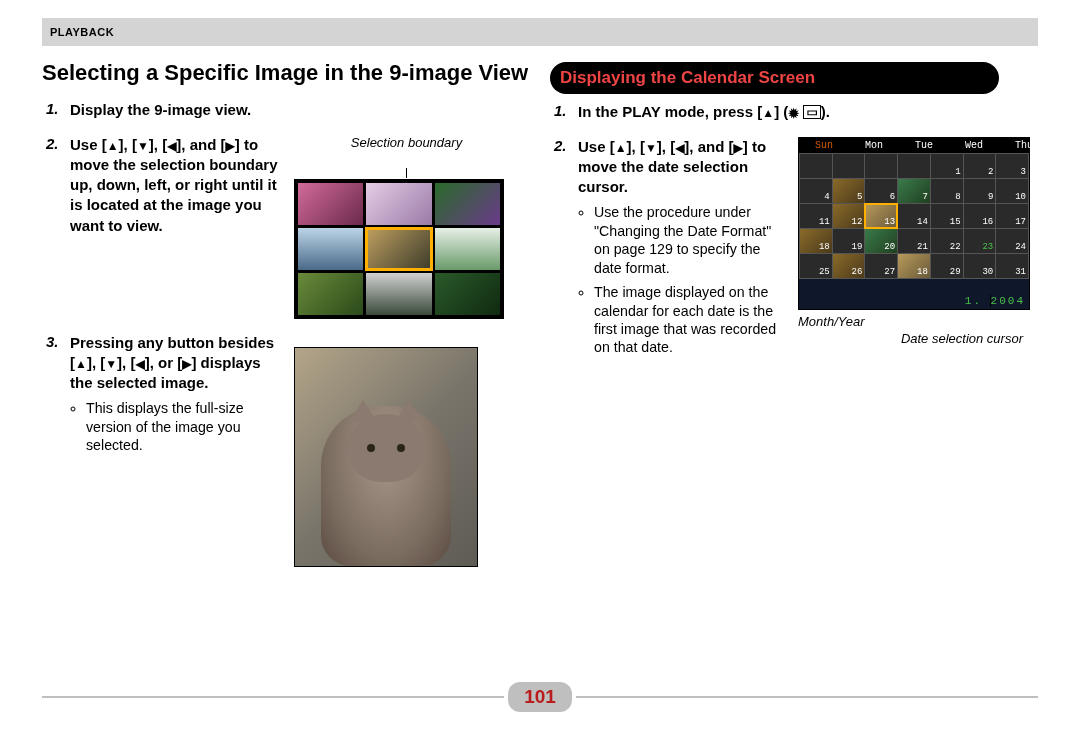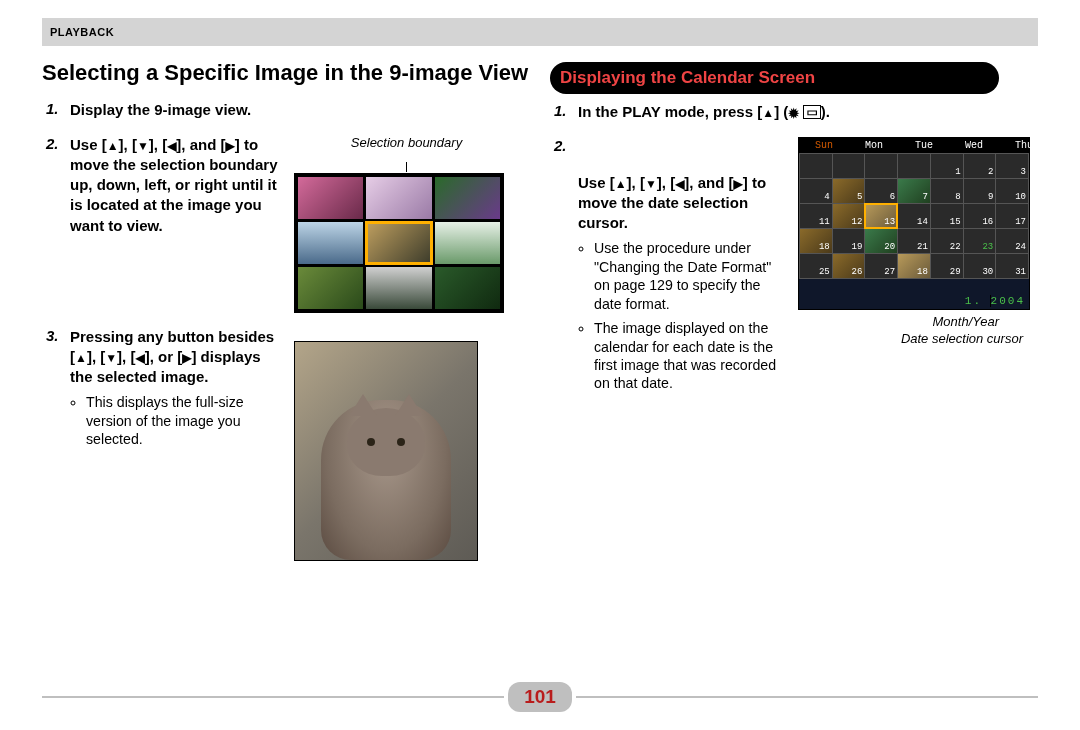--- a/index.html
+++ b/index.html
@@ -108,21 +108,21 @@
   }
   .step-text { flex: 0 0 210px; }
   .thumb-block {
     flex: 0 0 225px;
     position: relative;
   }
   .thumb-caption {
     font-style: italic;
     font-size: 13px;
     text-align: center;
-    margin-bottom: 12px;
+    margin-bottom: 18px;
   }
   .pointer-line {
     width: 1px;
     height: 10px;
     background: #000;
     margin: 0 auto 1px auto;
   }
   .grid9 {
     width: 210px;
     height: 140px;
@@ -173,21 +173,21 @@
     border-bottom:22px solid #8a7a6f;
   }
   .cat-ear-l{left:2px;} .cat-ear-r{right:2px;}
   .cat-eye-l,.cat-eye-r{position:absolute;top:30px;width:8px;height:8px;background:#2b2418;border-radius:50%;}
   .cat-eye-l{left:20px;} .cat-eye-r{right:20px;}
   
   .right-step-with-img {
     display: flex;
     gap: 10px;
   }
-  .right-text { flex: 0 0 210px; margin-top: 36px; }
+  .right-text { flex: 0 0 210px; }
   .cal-wrap {
     flex: 0 0 235px;
     position: relative;
   }
   .calendar {
     width: 232px;
     background: #000;
     border: 1px solid #000;
     box-sizing: border-box;
   }
@@ -239,21 +239,20 @@
     color: #4ac04a;
     font-family: "Courier New", monospace;
     font-size: 11px;
     padding: 16px 4px 2px 0;
     background: #0f172a;
     letter-spacing: 2px;
   }
   .cal-caption1 {
     font-style: italic;
     font-size: 13px;
-    text-align: right;
     margin-top: 4px;
     padding-right: 34px;
   }
   .cal-caption2 {
     font-style: italic;
     font-size: 13px;
     text-align: right;
     margin-top: 2px;
     padding-right: 10px;
   }

